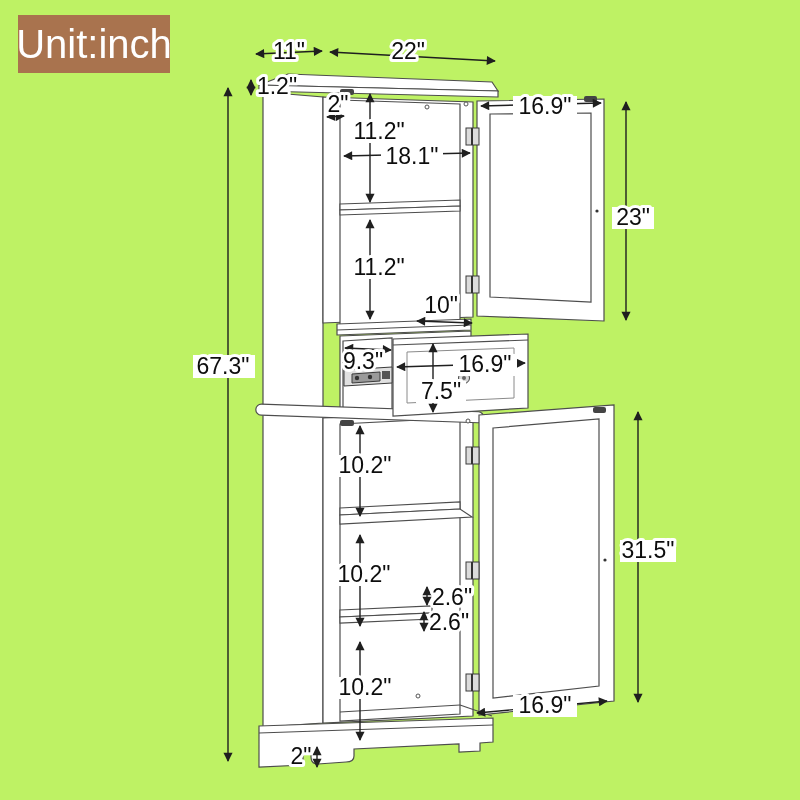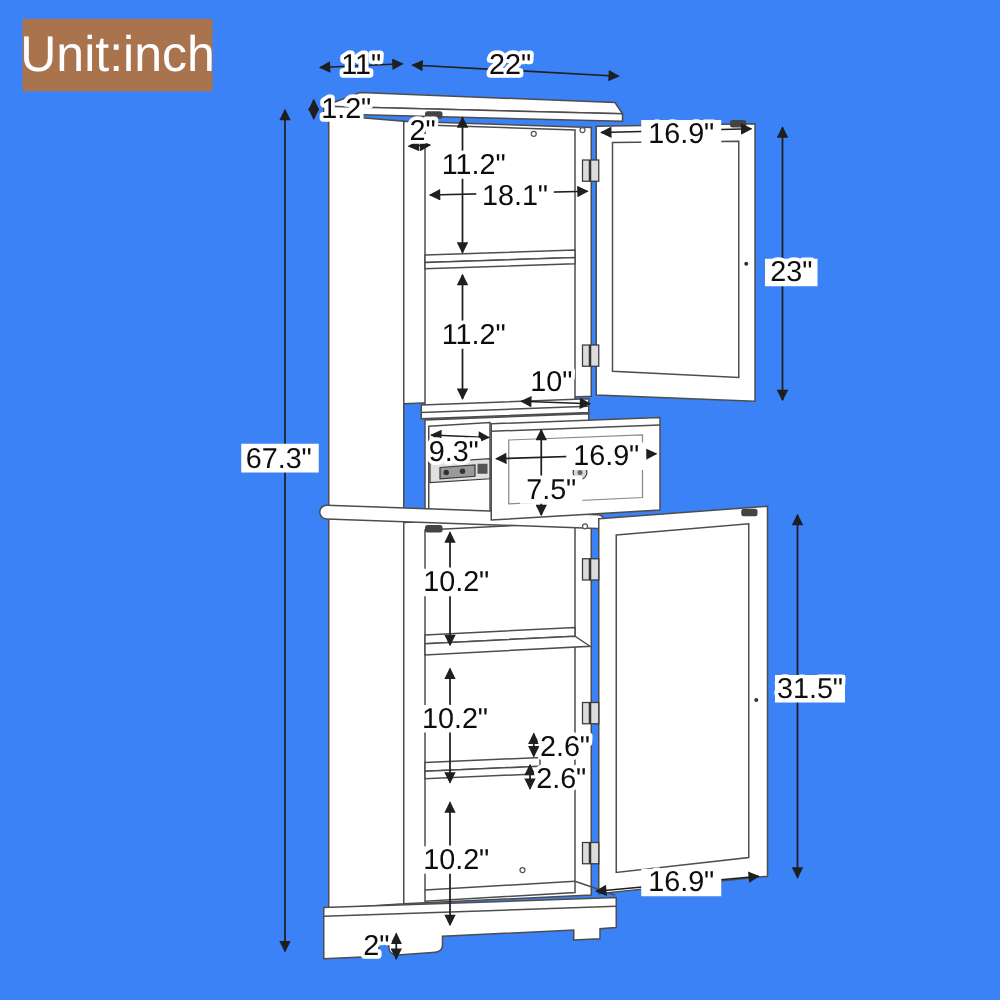--- a/index.html
+++ b/index.html
@@ -1,17 +1,17 @@
 <!DOCTYPE html>
 <html><head>
 <meta charset="utf-8">
 <style>
   html,body{margin:0;padding:0;background:#ffffff;}
   .stage{
-    position:relative;width:800px;height:800px;background:#3b82f6;overflow:hidden;
+    position:relative;width:800px;height:800px;background:#bef264;overflow:hidden;
     font-family:"Liberation Sans",sans-serif;
   }
   .unit-badge{
     position:absolute;left:18px;top:15px;width:152px;height:58px;
     background:#a9734e;color:#ffffff;display:flex;align-items:center;justify-content:center;
     font-size:40px;font-weight:400;letter-spacing:0px;
   }
   svg{position:absolute;left:0;top:0;}
   .draw{stroke:#4d4d4d;stroke-width:1.2;fill:none;}
   .fillw{fill:#ffffff;}

